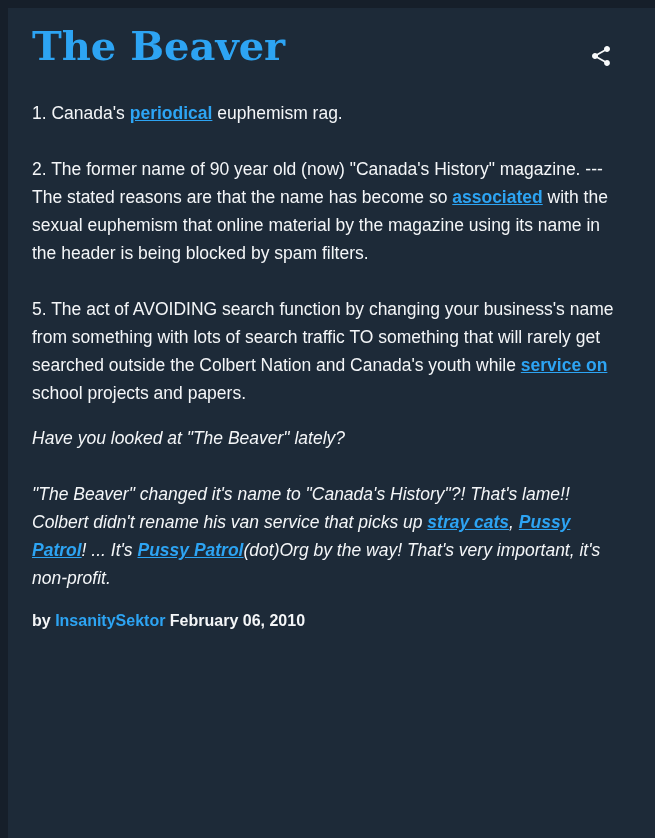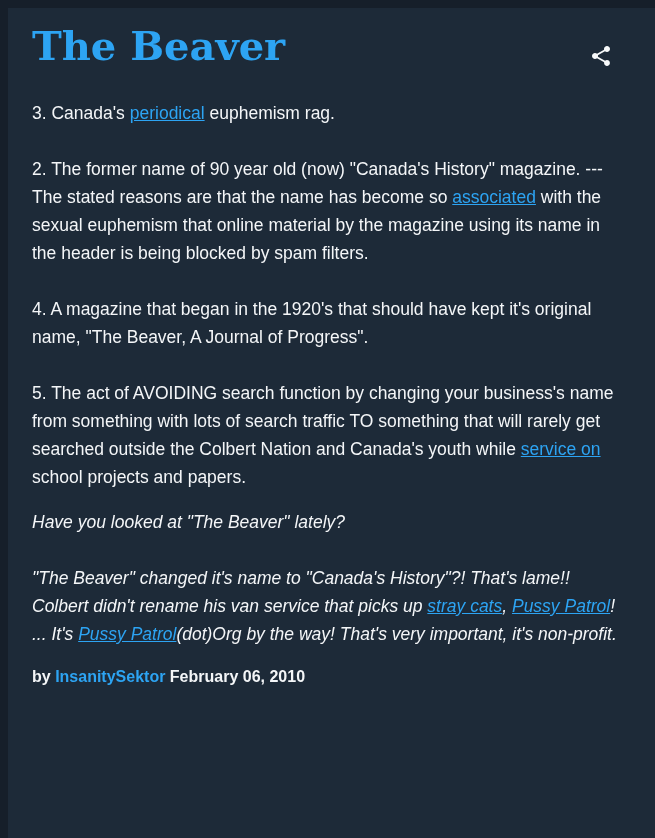--- a/index.html
+++ b/index.html
@@ -46,21 +46,21 @@
     line-height:28px;
   }
   .para{margin:0 0 28px 0;}
   .para:last-child{margin-bottom:0;}
   .section-example{
     margin-top:17px;
     font-style:italic;
   }
   a.word-link{
     color:var(--accent);
-    font-weight:400;
+    font-weight:700;
     text-decoration:underline;
     cursor:pointer;
   }
   .byline{
     margin-top:15px;
     font-size:16px;
     line-height:28px;
     font-weight:700;
   }
   .byline .author{
@@ -80,23 +80,22 @@
       <span>
         <svg viewBox="0 0 24 24" aria-hidden="true">
           <path d="M18 16.08c-.76 0-1.44.3-1.96.77L8.91 12.7c.05-.23.09-.46.09-.7s-.04-.47-.09-.7l7.05-4.11c.54.5 1.25.81 2.04.81 1.66 0 3-1.34 3-3s-1.34-3-3-3-3 1.34-3 3c0 .24.04.47.09.7L8.04 9.81C7.5 9.31 6.79 9 6 9c-1.66 0-3 1.34-3 3s1.34 3 3 3c.79 0 1.5-.31 2.04-.81l7.12 4.16c-.05.21-.08.43-.08.65 0 1.61 1.31 2.92 2.92 2.92 1.61 0 2.92-1.31 2.92-2.92s-1.31-2.92-2.92-2.92z"></path>
         </svg>
       </span>
     </button>
   </div>
 
   <div class="def-body">
     <div class="section-meaning">
-        <div class="para"><span>3. Canada's </span><a class="word-link" href="#">periodical</a><span> euphemism rag.</span></div>
+        <div class="para"><span>1. Canada's </span><a class="word-link" href="#">periodical</a><span> euphemism rag.</span></div>
         <div class="para"><span>2. The former name of 90 year old (now) "Canada's History" magazine. --- The stated reasons are that the name has become so </span><a class="word-link" href="#">associated</a><span> with the sexual euphemism that online material by the magazine using its name in the header is being blocked by spam filters.</span></div>
-        <div class="para"><span>4. A magazine that began in the 1920's that should have kept it's original name, "The Beaver, A Journal of Progress".</span></div>
         <div class="para"><span>5. The act of AVOIDING search function by changing your business's name from something with lots of search traffic TO something that will rarely get searched outside the Colbert Nation and Canada's youth while </span><a class="word-link" href="#">service on</a><span> school projects and papers.</span></div>
       </div>
 
     <div class="section-example">
         <div class="para"><span>Have you looked at "The Beaver" lately?</span></div>
         <div class="para"><span>"The Beaver" changed it's name to "Canada's History"?! That's lame!! Colbert didn't rename his van service that picks up </span><a class="word-link" href="#">stray cats</a><span>, </span><a class="word-link" href="#">Pussy Patrol</a><span>! ... It's </span><a class="word-link" href="#">Pussy Patrol</a><span>(dot)Org by the way! That's very important, it's non-profit.</span></div>
       </div>
 
     <div class="byline">
       <span>by </span><a class="author" href="#">InsanitySektor</a><span> February 06, 2010</span>

